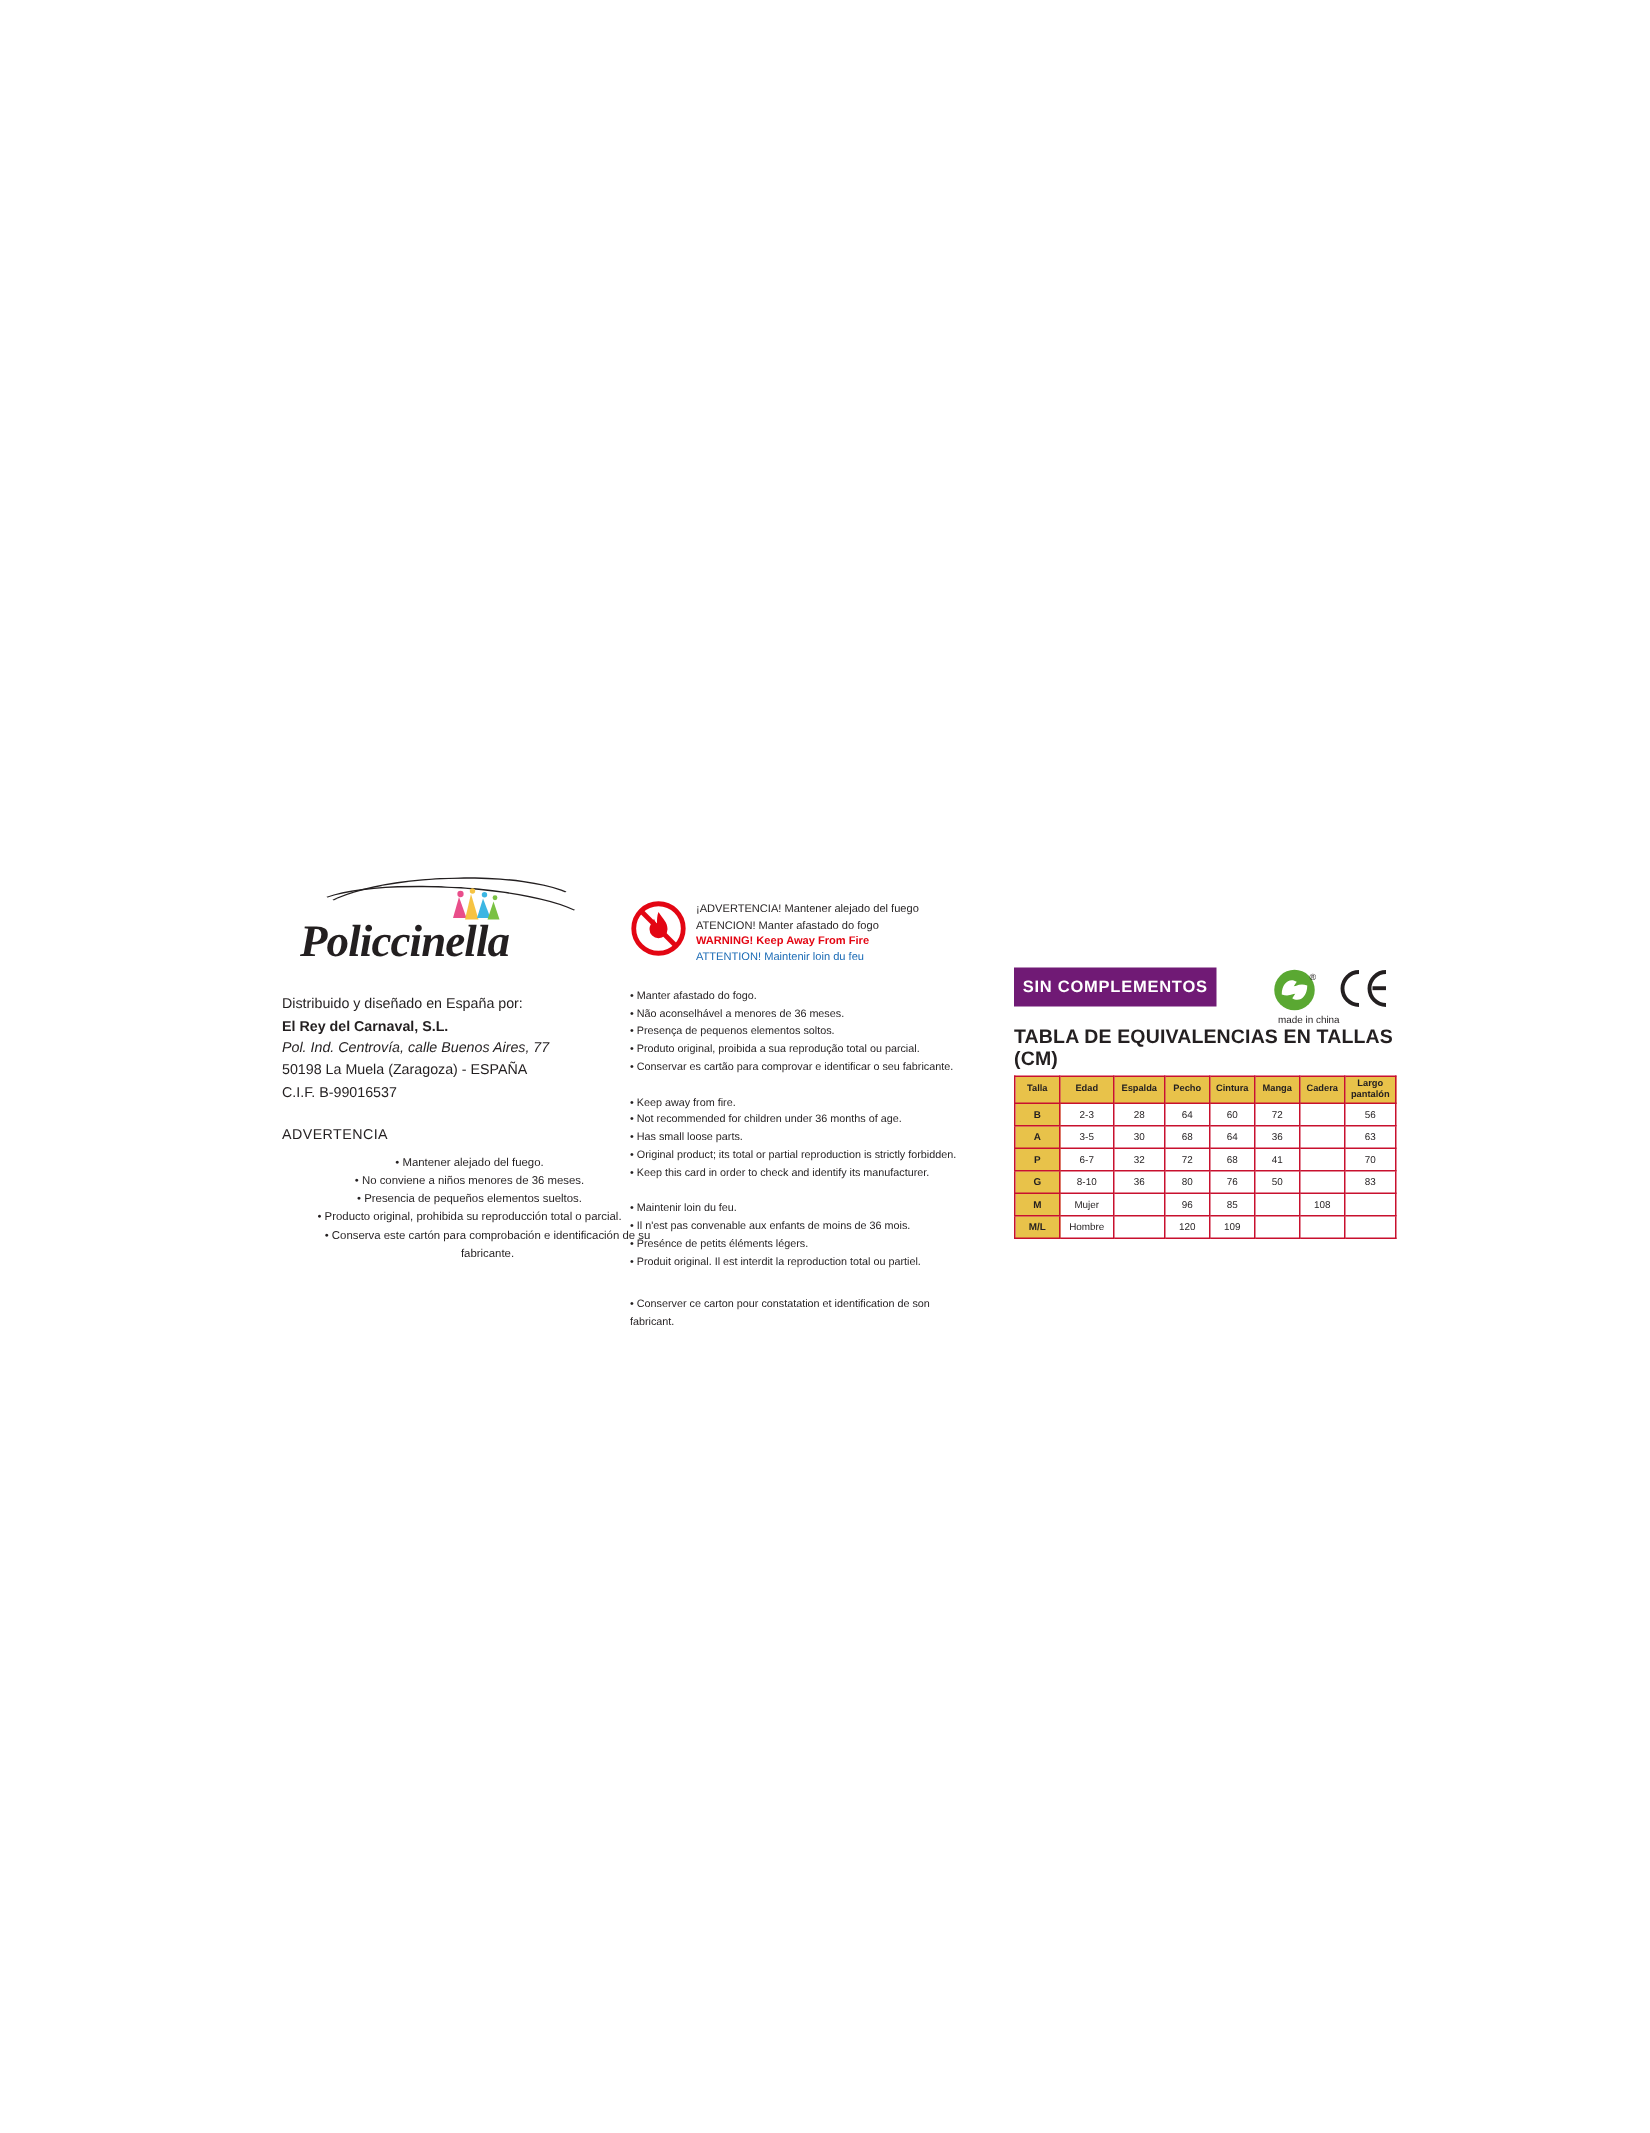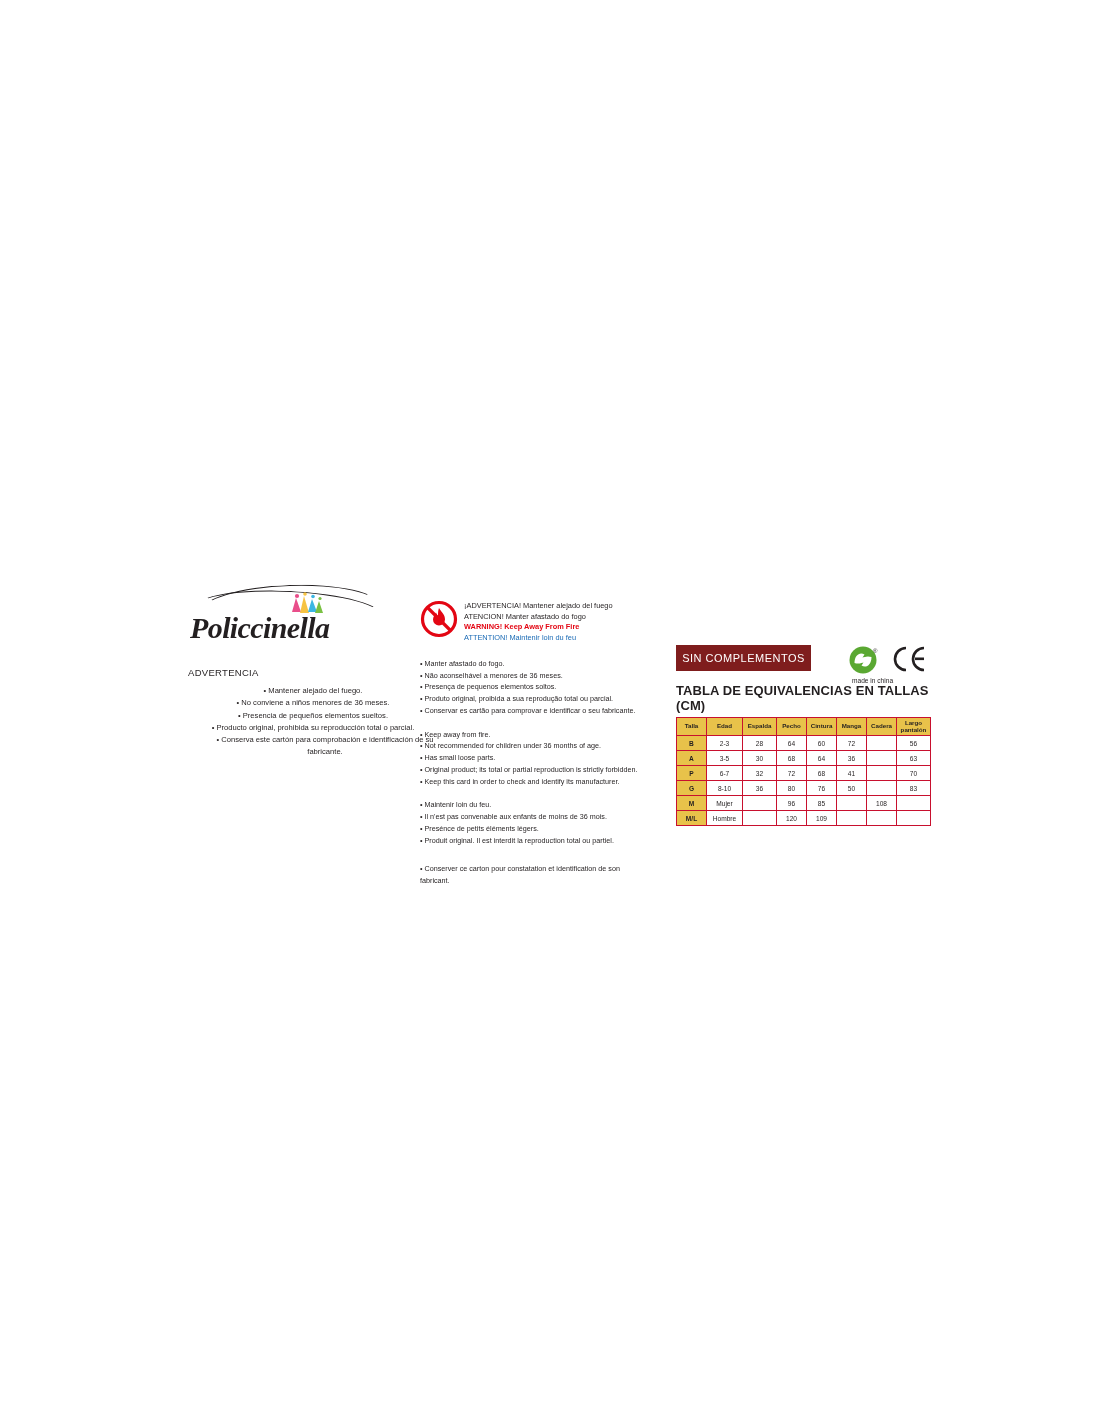--- a/index.html
+++ b/index.html
@@ -28,21 +28,21 @@
     position: absolute;
     left: 188px;
     top: 585px;
     width: 250px;
   }
 
   .logo-wrap {
     position: relative;
     width: 195px;
     height: 68px;
-    margin-left: 2px;
+    margin-left: 12px;
   }
   .logo-arc {
     position: absolute;
     left: 10px;
     top: 0;
     width: 178px;
     height: 46px;
     border: 1.6px solid #231f20;
     border-radius: 50%;
     border-bottom-color: transparent;
@@ -145,24 +145,24 @@
   
   #right-col {
     position: absolute;
     left: 676px;
     top: 645px;
     width: 270px;
   }
   .sin-banner {
     width: 135px;
     height: 26px;
-    background: #7f1d1d;
+    background: #701a75;
     color: #ffffff;
     font-size: 11px;
-    font-weight: 400;
+    font-weight: 700;
     letter-spacing: 0.5px;
     display: flex;
     align-items: center;
     justify-content: center;
   }
   .table-title {
     margin-top: 12px;
     font-size: 13px;
     font-weight: 700;
     letter-spacing: 0.1px;
@@ -247,20 +247,27 @@
           <path d="M29 21 L33 9 L37 21 Z" fill="#7ac143"></path>
           <circle cx="11" cy="4" r="2.1" fill="#e94e8a"></circle>
           <circle cx="19" cy="2" r="1.8" fill="#f6c342"></circle>
           <circle cx="27" cy="4.5" r="1.8" fill="#3cb6e3"></circle>
           <circle cx="34" cy="6.5" r="1.6" fill="#7ac143"></circle>
         </svg>
       </div>
       <div class="logo-word">Policcinella</div>
     </div>
 
+    <div class="addr">
+      <div>Distribuido y diseñado en España por:</div>
+      <div class="b">El Rey del Carnaval, S.L.</div>
+      <div class="it">Pol. Ind. Centrovía, calle Buenos Aires, 77</div>
+      <div>50198 La Muela (Zaragoza) - ESPAÑA</div>
+      <div>C.I.F. B-99016537</div>
+    </div>
 
     <div class="adv-title">ADVERTENCIA</div>
 
     <div class="bullets">
       <div>• Mantener alejado del fuego.</div>
       <div>• No conviene a niños menores de 36 meses.</div>
       <div>• Presencia de pequeños elementos sueltos.</div>
       <div>• Producto original, prohibida su reproducción total o parcial.</div>
       <div class="wrap">• Conserva este cartón para comprobación e identificación de su fabricante.</div>
     </div>

